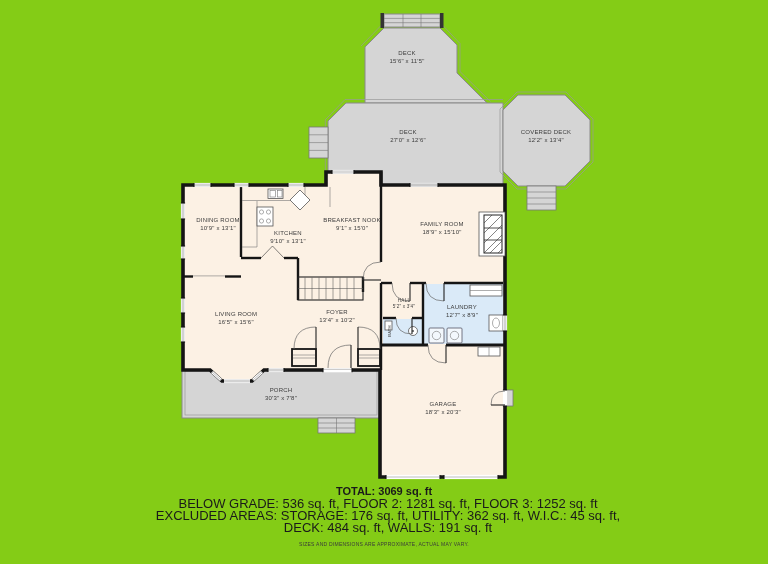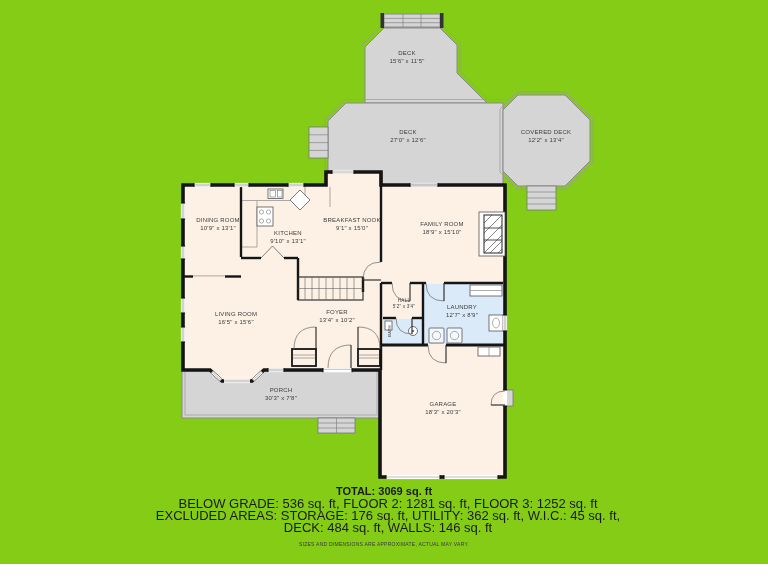--- a/index.html
+++ b/index.html
@@ -320,16 +320,16 @@
   </div>
   <div class="lbl" style="left:443px;top:401px">
     <span>GARAGE</span>
     <span>18'3" x 20'3"</span>
   </div>
 
   <div class="footer">
     <div class="total">TOTAL: 3069 sq. ft</div>
     <div class="line">BELOW GRADE: 536 sq. ft, FLOOR 2: 1281 sq. ft, FLOOR 3: 1252 sq. ft</div>
     <div class="line">EXCLUDED AREAS: STORAGE: 176 sq. ft, UTILITY: 362 sq. ft, W.I.C.: 45 sq. ft,</div>
-    <div class="line">DECK: 484 sq. ft, WALLS: 146 sq. ft</div>
+    <div class="line">DECK: 484 sq. ft, WALLS: 191 sq. ft</div>
     <div class="disclaimer">SIZES AND DIMENSIONS ARE APPROXIMATE, ACTUAL MAY VARY.</div>
   </div>
 </div>
 
 </body></html>

